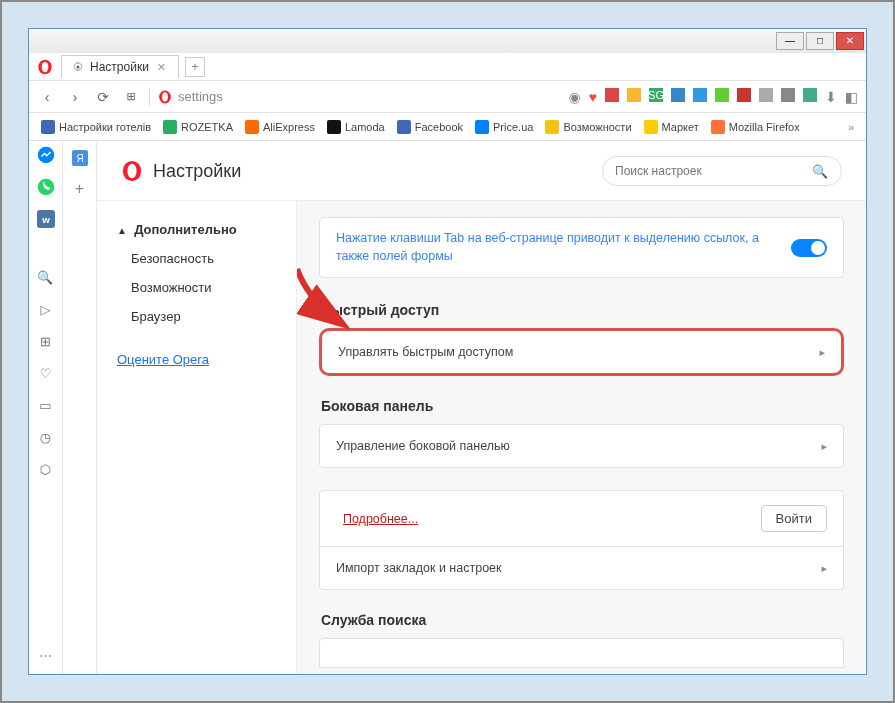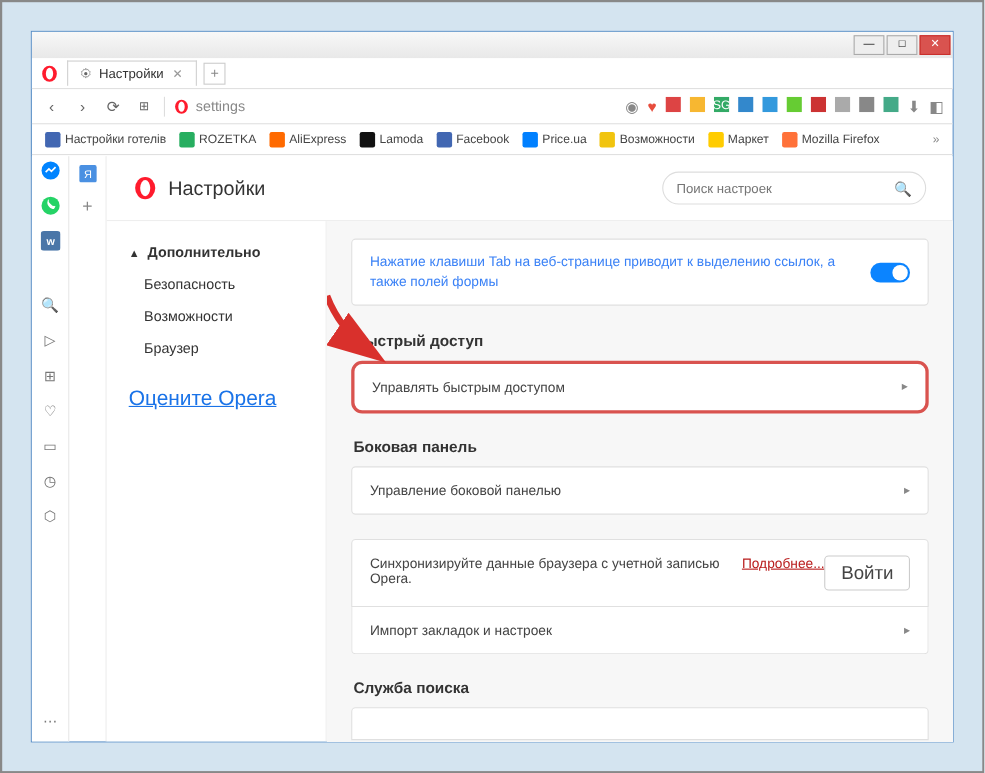--- a/index.html
+++ b/index.html
@@ -33,34 +33,34 @@
 .page { flex: 1; display: flex; flex-direction: column; background: #fff; }
 .pagehead { display: flex; align-items: center; padding: 14px 24px; border-bottom: 1px solid #eee; gap: 10px; }
 .pagehead .ttl { font-size: 18px; color: #333; }
 .search { margin-left: auto; width: 240px; height: 30px; border: 1px solid #ddd; border-radius: 16px; display: flex; align-items: center; padding: 0 12px; color: #aaa; }
 .search input { border: none; outline: none; flex: 1; font-size: 12px; color: #666; }
 .pagebody { flex: 1; display: flex; overflow: hidden; }
 .sidenav { width: 200px; padding: 14px 0; border-right: 1px solid #eee; }
 .sidenav .nav { padding: 7px 20px; font-size: 13px; color: #333; cursor: pointer; }
 .sidenav .nav.bold { font-weight: bold; }
 .sidenav .nav.sub { padding-left: 34px; }
-.sidenav .lnk { display: block; padding: 5px 20px; font-size: 19px; color: #1a73e8; text-decoration: underline; cursor: pointer; margin-top: 4px; }
+.sidenav .lnk { display: block; padding: 5px 20px; font-size: 13px; color: #1a73e8; text-decoration: underline; cursor: pointer; margin-top: 4px; }
 .sidenav .divider { height: 12px; }
 .main { flex: 1; background: #f7f7f7; padding: 16px 22px; overflow-y: auto; position: relative; }
 .toggle-row { background: #fff; border: 1px solid #e0e0e0; border-radius: 4px; padding: 12px 16px; display: flex; align-items: center; margin-bottom: 24px; }
 .toggle-row .txt { flex: 1; font-size: 12.5px; color: #3b82f6; line-height: 1.4; }
 .switch { width: 36px; height: 18px; background: #0b84ff; border-radius: 10px; position: relative; cursor: pointer; }
 .switch::after { content: ''; position: absolute; right: 2px; top: 2px; width: 14px; height: 14px; background: #fff; border-radius: 50%; }
 .section-title { font-size: 14px; font-weight: bold; color: #333; margin: 8px 0 10px 2px; }
-.row { background: #fff; border: 1px solid #e0e0e0; border-radius: 4px; padding: 14px 16px; display: flex; align-items: flex-start; font-size: 12.5px; color: #444; margin-bottom: 22px; cursor: pointer; }
+.row { background: #fff; border: 1px solid #e0e0e0; border-radius: 4px; padding: 14px 16px; display: flex; align-items: center; font-size: 12.5px; color: #444; margin-bottom: 22px; cursor: pointer; }
 .row .chev { margin-left: auto; color: #888; font-size: 11px; }
 .row.highlighted { border: 3px solid #d9534f; border-radius: 10px; }
 .row.stack { margin-bottom: 0; border-radius: 4px 4px 0 0; }
 .row.stack + .row { border-top: none; border-radius: 0 0 4px 4px; }
-.btn { border: 1px solid #ccc; background: #fff; padding: 5px 14px; border-radius: 4px; font-size: 17px; color: #444; cursor: pointer; }
+.btn { border: 1px solid #ccc; background: #fff; padding: 5px 14px; border-radius: 4px; font-size: 13px; color: #444; cursor: pointer; }
 .lnk2 { color: #b91c1c; text-decoration: underline; cursor: pointer; }
 .arrow { position: absolute; top: 60px; left: -8px; pointer-events: none; z-index: 5; }
 .olog { fill: #ff1b2d; }
 </style>
 </head>
 <body>
 
 <div class="outer-border"></div>
 <div class="window">
 
@@ -261,21 +261,20 @@
             <span class="chev">▸</span>
           </div>
 
           <div class="section-title">Боковая панель</div>
           <div class="row">
             <span>Управление боковой панелью</span>
             <span class="chev">▸</span>
           </div>
 
           <div class="row stack" style="cursor:default">
-            <span>Синхронизируйте данные браузера с учетной записью Opera.</span>
             <span>&nbsp;&nbsp;</span>
             <span class="lnk2">Подробнее...</span>
             <span style="margin-left:auto"></span>
             <div class="btn">Войти</div>
           </div>
           <div class="row" style="">
             <span>Импорт закладок и настроек</span>
             <span class="chev">▸</span>
           </div>
 

